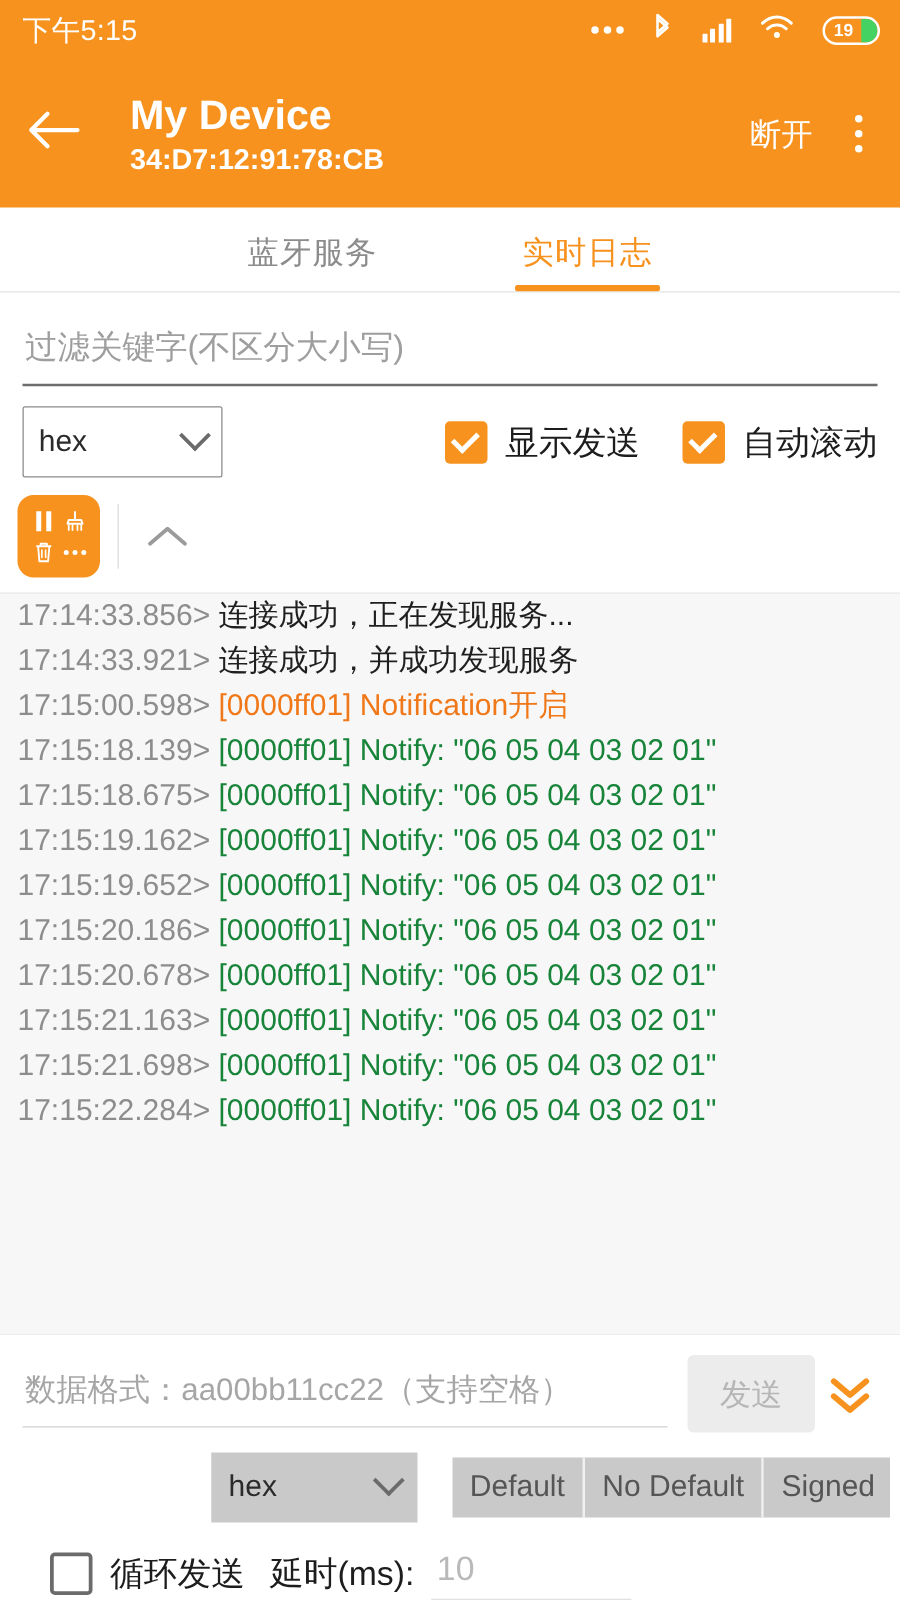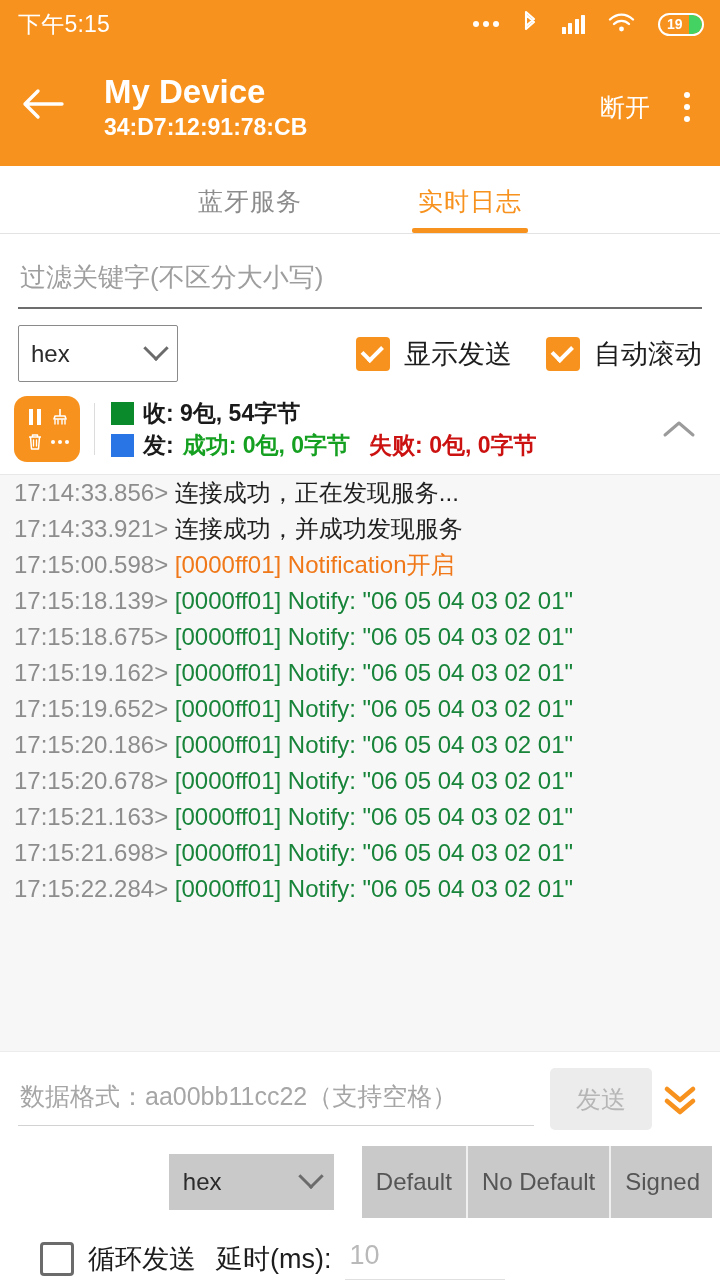--- a/index.html
+++ b/index.html
@@ -139,21 +139,21 @@
   .dchev { width:56px; flex:0 0 56px; display:flex; align-items:center; justify-content:center; cursor:pointer; }
 
   
   .opts { display:flex; align-items:center; justify-content:flex-end; padding: 6px 8px 0 18px; flex:0 0 auto; }
   .sel2 {
     width:165px; height:56px; background:#c9c9c9; display:flex; align-items:center;
     justify-content:space-between; padding:0 14px; font-size:24px; color:#2b2b2b; cursor:pointer;
   }
   .seg { display:flex; margin-left:28px; }
   .seg .sb {
-    background:#c9c9c9; color:#555; font-size:24px; height:72px; display:flex; align-items:center;
+    background:#c9c9c9; color:#555; font-size:24px; height:48px; display:flex; align-items:center;
     padding:0 14px; border-right:2px solid #f0f0f0; cursor:pointer; white-space:nowrap;
   }
   .seg .sb:last-child { border-right:none; padding-right:12px;}
   .loop { display:flex; align-items:center; padding: 20px 18px 0 40px; flex:0 0 auto; gap:14px; }
   .loop-lbl { font-size:27px; color:#1d1d1d; }
   .delay-lbl { font-size:27px; color:#1d1d1d; margin-left:6px;}
   .delay-input {
     width:160px; border:none; outline:none; border-bottom:1.5px solid #e0e0e0; background:transparent;
     font-size:27px; color:#999; padding:2px 4px 8px 4px; font-family:inherit;
   }
@@ -268,32 +268,20 @@
       </span>
       <span class="ic">
         <svg width="20" height="8" viewBox="0 0 20 8">
           <circle cx="3" cy="4" r="2" fill="#fff"></circle>
             <circle cx="10" cy="4" r="2" fill="#fff"></circle>
             <circle cx="17" cy="4" r="2" fill="#fff"></circle>
         </svg>
       </span>
     </div>
     <div class="divider-v"></div>
-    <div class="stat-lines">
-      <div class="stat-line">
-        <span class="sw green"></span>
-        <span class="st-txt">收: 9包, 54字节</span>
-      </div>
-      <div class="stat-line">
-        <span class="sw blue"></span>
-        <span class="st-txt">发: </span>
-        <span class="st-ok">成功: 0包, 0字节</span>
-        <span class="st-fail">失败: 0包, 0字节</span>
-      </div>
-    </div>
     <div class="collapse">
       <svg width="34" height="22" viewBox="0 0 34 22">
         <path d="M3 17L17 5l14 12" fill="none" stroke="#9b9b9b" stroke-width="3" stroke-linecap="round" stroke-linejoin="round"></path>
       </svg>
     </div>
   </div>
 
   <div class="log">
     <div class="log-inner" id="log-inner">
         <div class="log-line"><span class="ts">17:14:33.856&gt; </span><span class="msg">连接成功，正在发现服务...</span></div>

